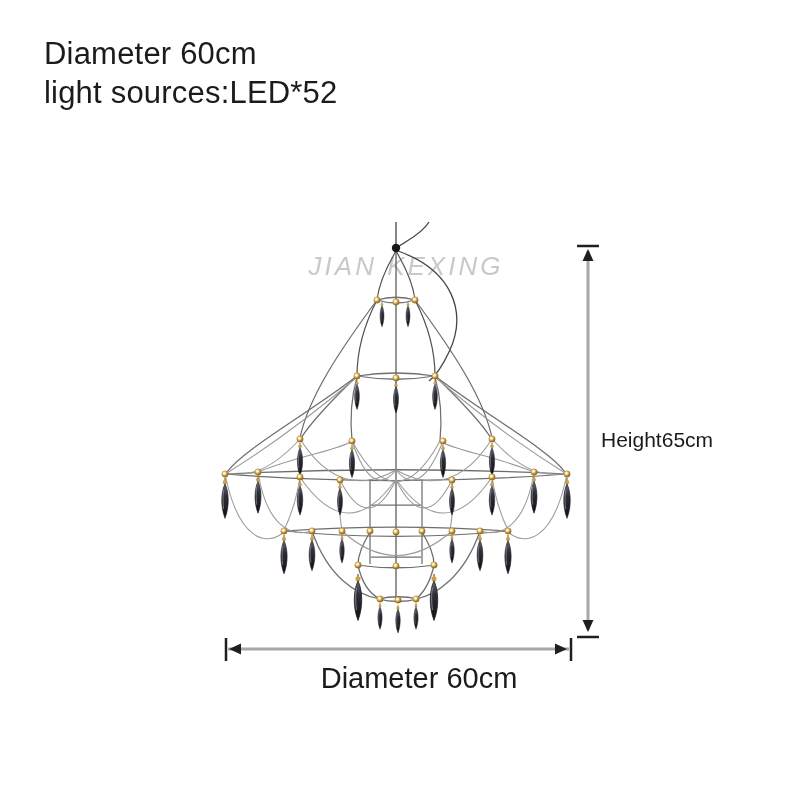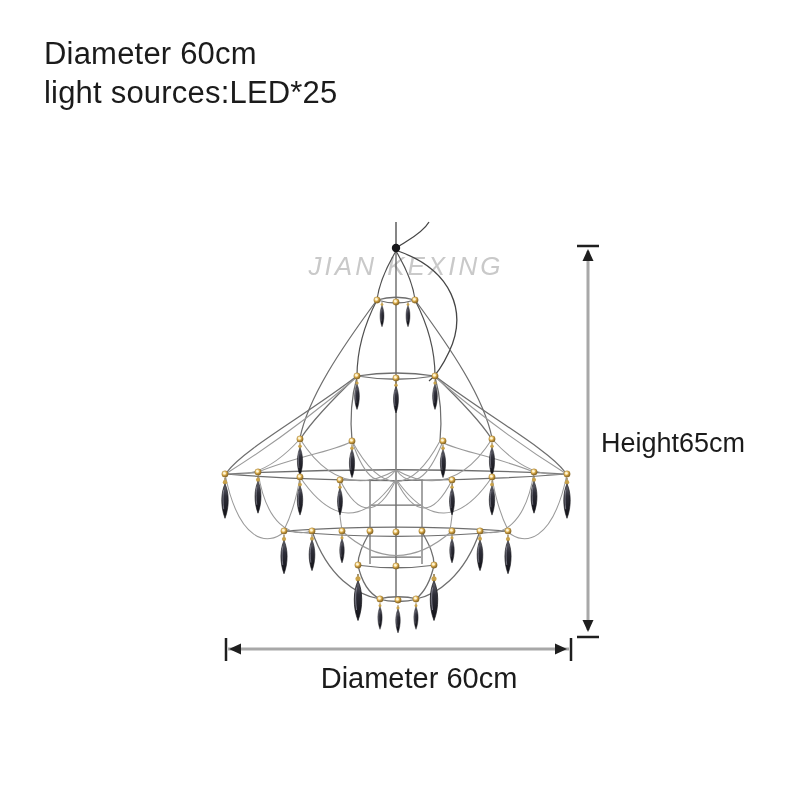--- a/index.html
+++ b/index.html
@@ -15,35 +15,35 @@
     position:absolute;left:44px;top:34px;color:var(--text);
     font-size:31px;line-height:39px;letter-spacing:0.2px;
   }
   .watermark{
     position:absolute;left:298px;top:251px;width:216px;text-align:center;
     color:var(--watermark);font-size:26px;font-style:italic;letter-spacing:3px;
     white-space:nowrap;
   }
   .chandelier-svg{position:absolute;left:0;top:0;}
   .height-label{
-    position:absolute;left:601px;top:428px;color:var(--text);font-size:27px;white-space:nowrap;
+    position:absolute;left:601px;top:428px;color:var(--text);font-size:21px;white-space:nowrap;
   }
   .diameter-label{
     position:absolute;left:269px;top:662px;width:300px;text-align:center;
     color:var(--text);font-size:29px;white-space:nowrap;
   }
 </style>
 </head>
 <body>
 
 <div class="page">
 
   <div class="specs">
     <div>Diameter 60cm</div>
-    <div>light sources:LED*25</div>
+    <div>light sources:LED*52</div>
   </div>
 
   <div class="watermark">JIAN KEXING</div>
 
   <svg class="chandelier-svg" width="800" height="800" viewBox="0 0 800 800">
     <defs>
       <radialGradient id="gGold" cx="35%" cy="30%" r="75%">
         <stop offset="0%" stop-color="#fff6cf"></stop>
         <stop offset="45%" stop-color="#e6b654"></stop>
         <stop offset="100%" stop-color="#7a5a1d"></stop>

